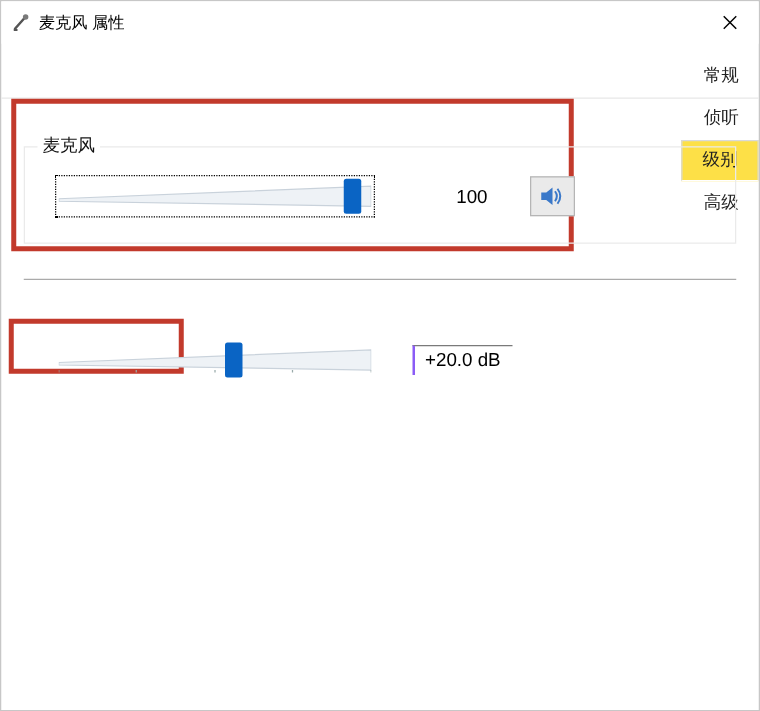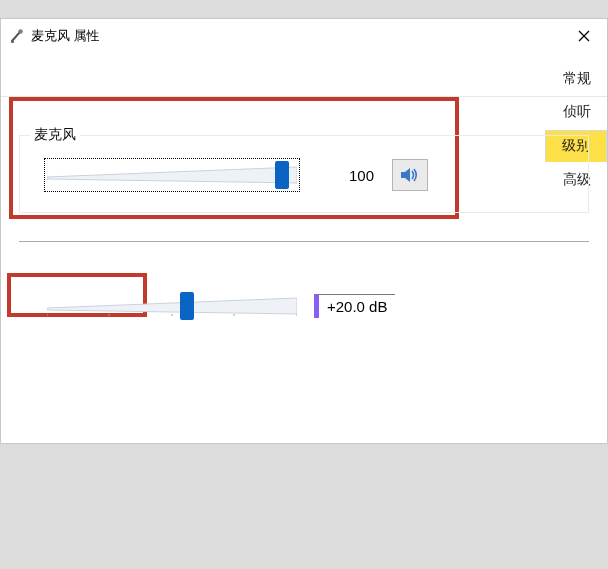--- a/index.html
+++ b/index.html
@@ -4,26 +4,25 @@
 <style>
   * { box-sizing: border-box; }
   html, body {
     margin: 0; padding: 0;
     font-family: "Microsoft YaHei", "Segoe UI", sans-serif;
     font-size: 14px;
     background: #dcdcdc;
   }
   .window {
     width: 608px;
-    height: 426px;
+    height: 569px;
     background: #ffffff;
     border: 1px solid #c7c7c7;
     position: relative;
     overflow: hidden;
-    margin-top: 18px;
   }
   
   .titlebar {
     height: 34px;
     display: flex;
     align-items: center;
     padding: 0 0 0 8px;
     background: #ffffff;
   }
   .title-icon {
@@ -99,21 +98,21 @@
     left: 10px;
     background: #ffffff;
     padding: 0 4px;
     font-size: 14px;
     color: #111;
   }
 
   .slider-row {
     display: flex;
     align-items: center;
-    gap: 14px;
+    gap: 30px;
   }
 
   
   .slider-focus {
     border: 1px dotted #000;
     padding: 2px;
   }
   .slider-nofocus {
     padding: 3px;
   }
@@ -165,21 +164,21 @@
 
   
   .sep {
     border: none;
     border-top: 1px solid #aaaaaa;
     margin: 28px 0 6px 0;
   }
 
   .value-framed {
     border-top: 1px solid #7a7a7a;
-    border-left: 5px solid #8b5cf6;
+    border-left: 2px solid #8b5cf6;
     padding: 3px 8px;
     min-width: 80px;
     font-size: 15px;
   }
 </style>
 </head>
 <body>
 
 <div class="window">
 

